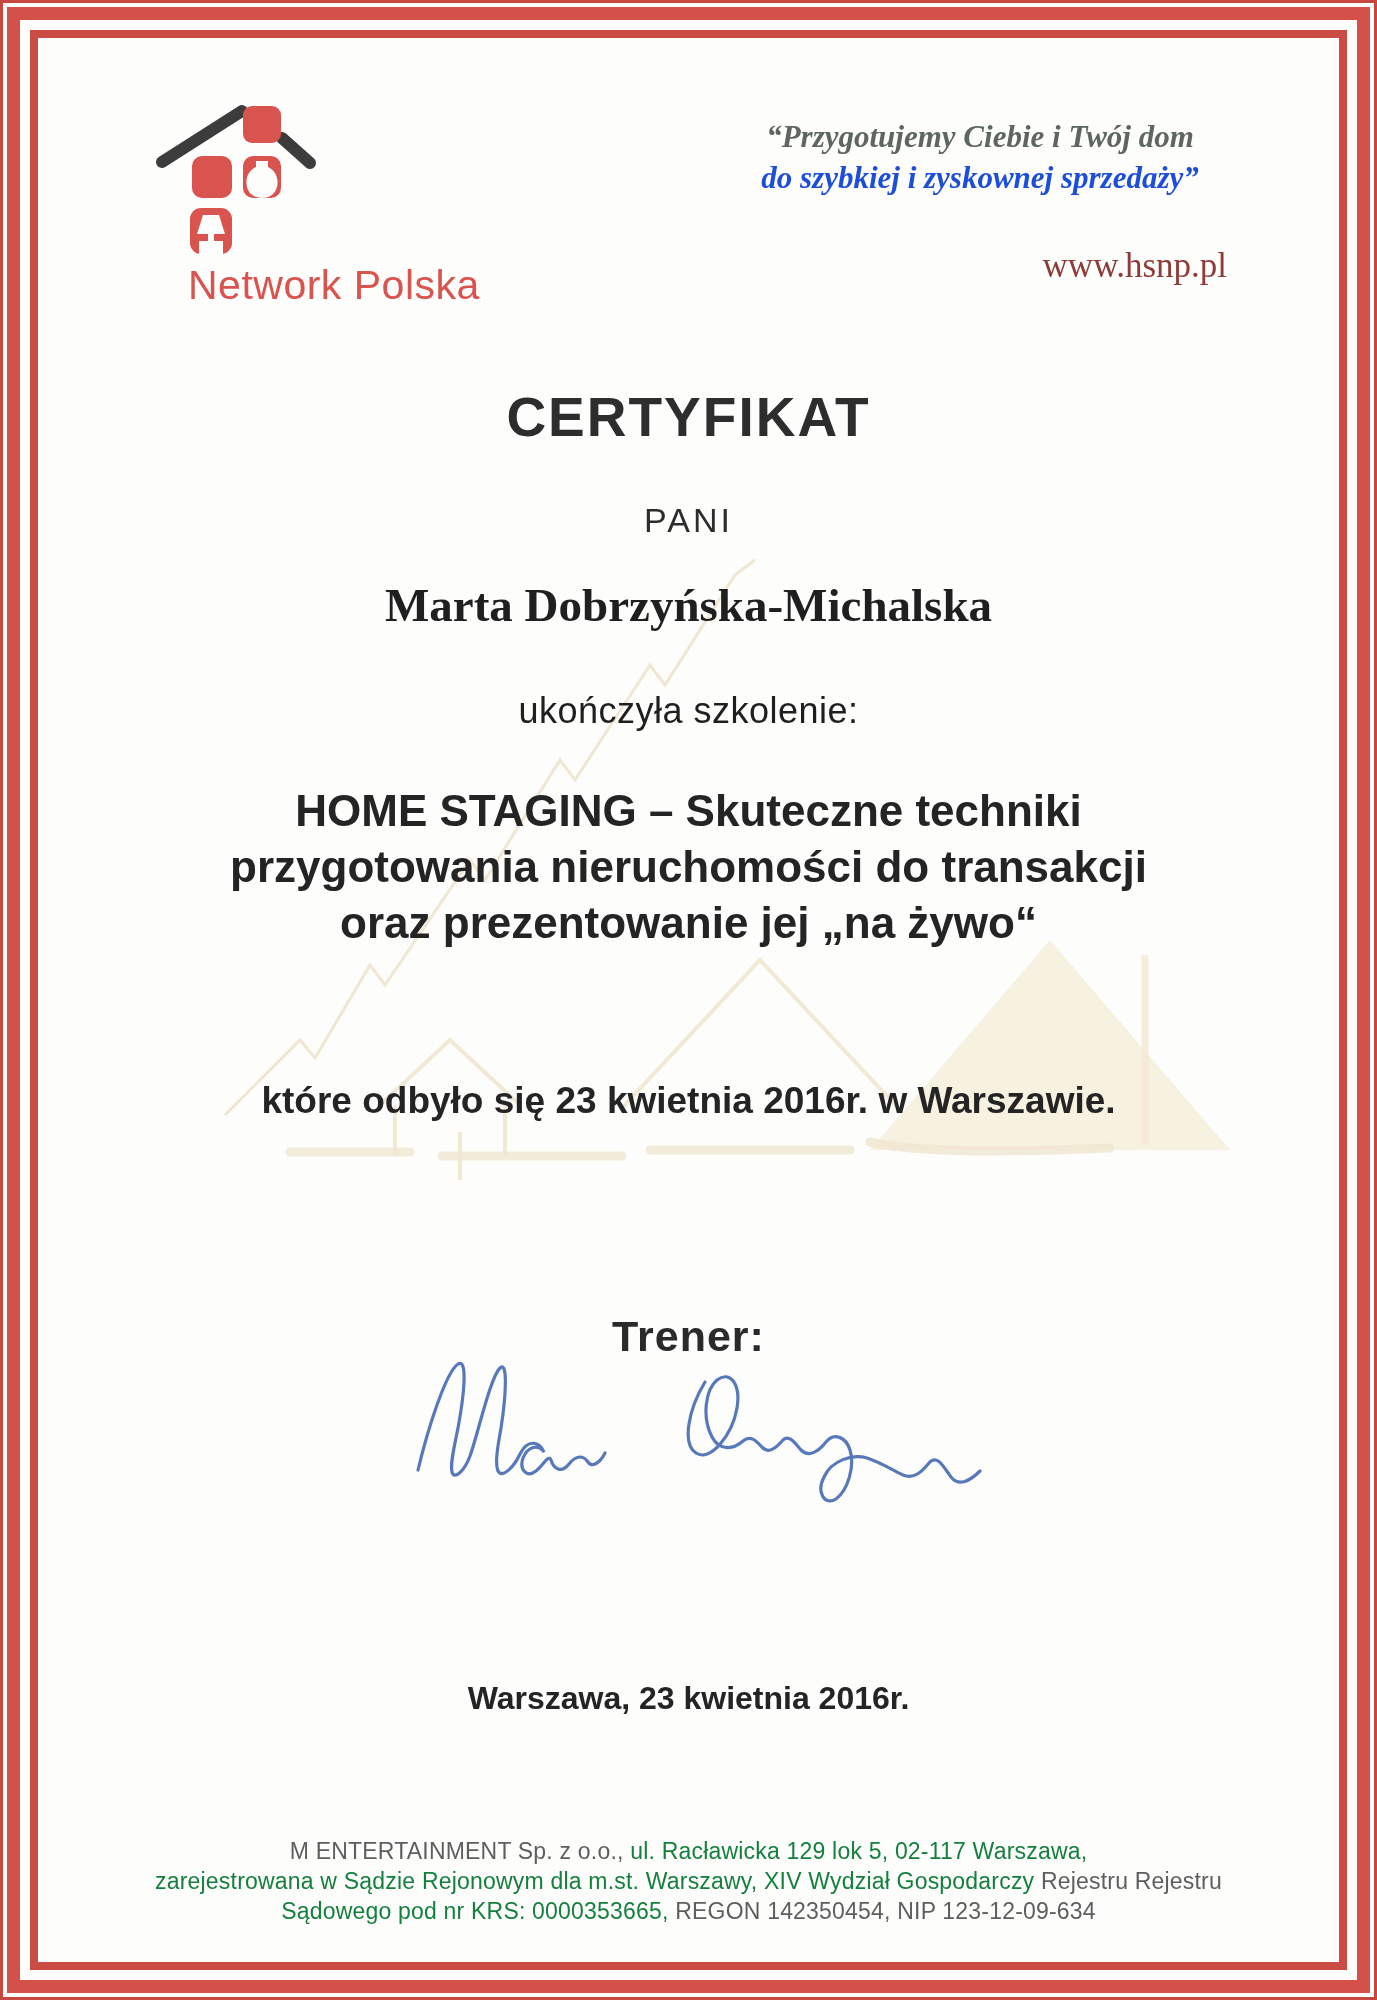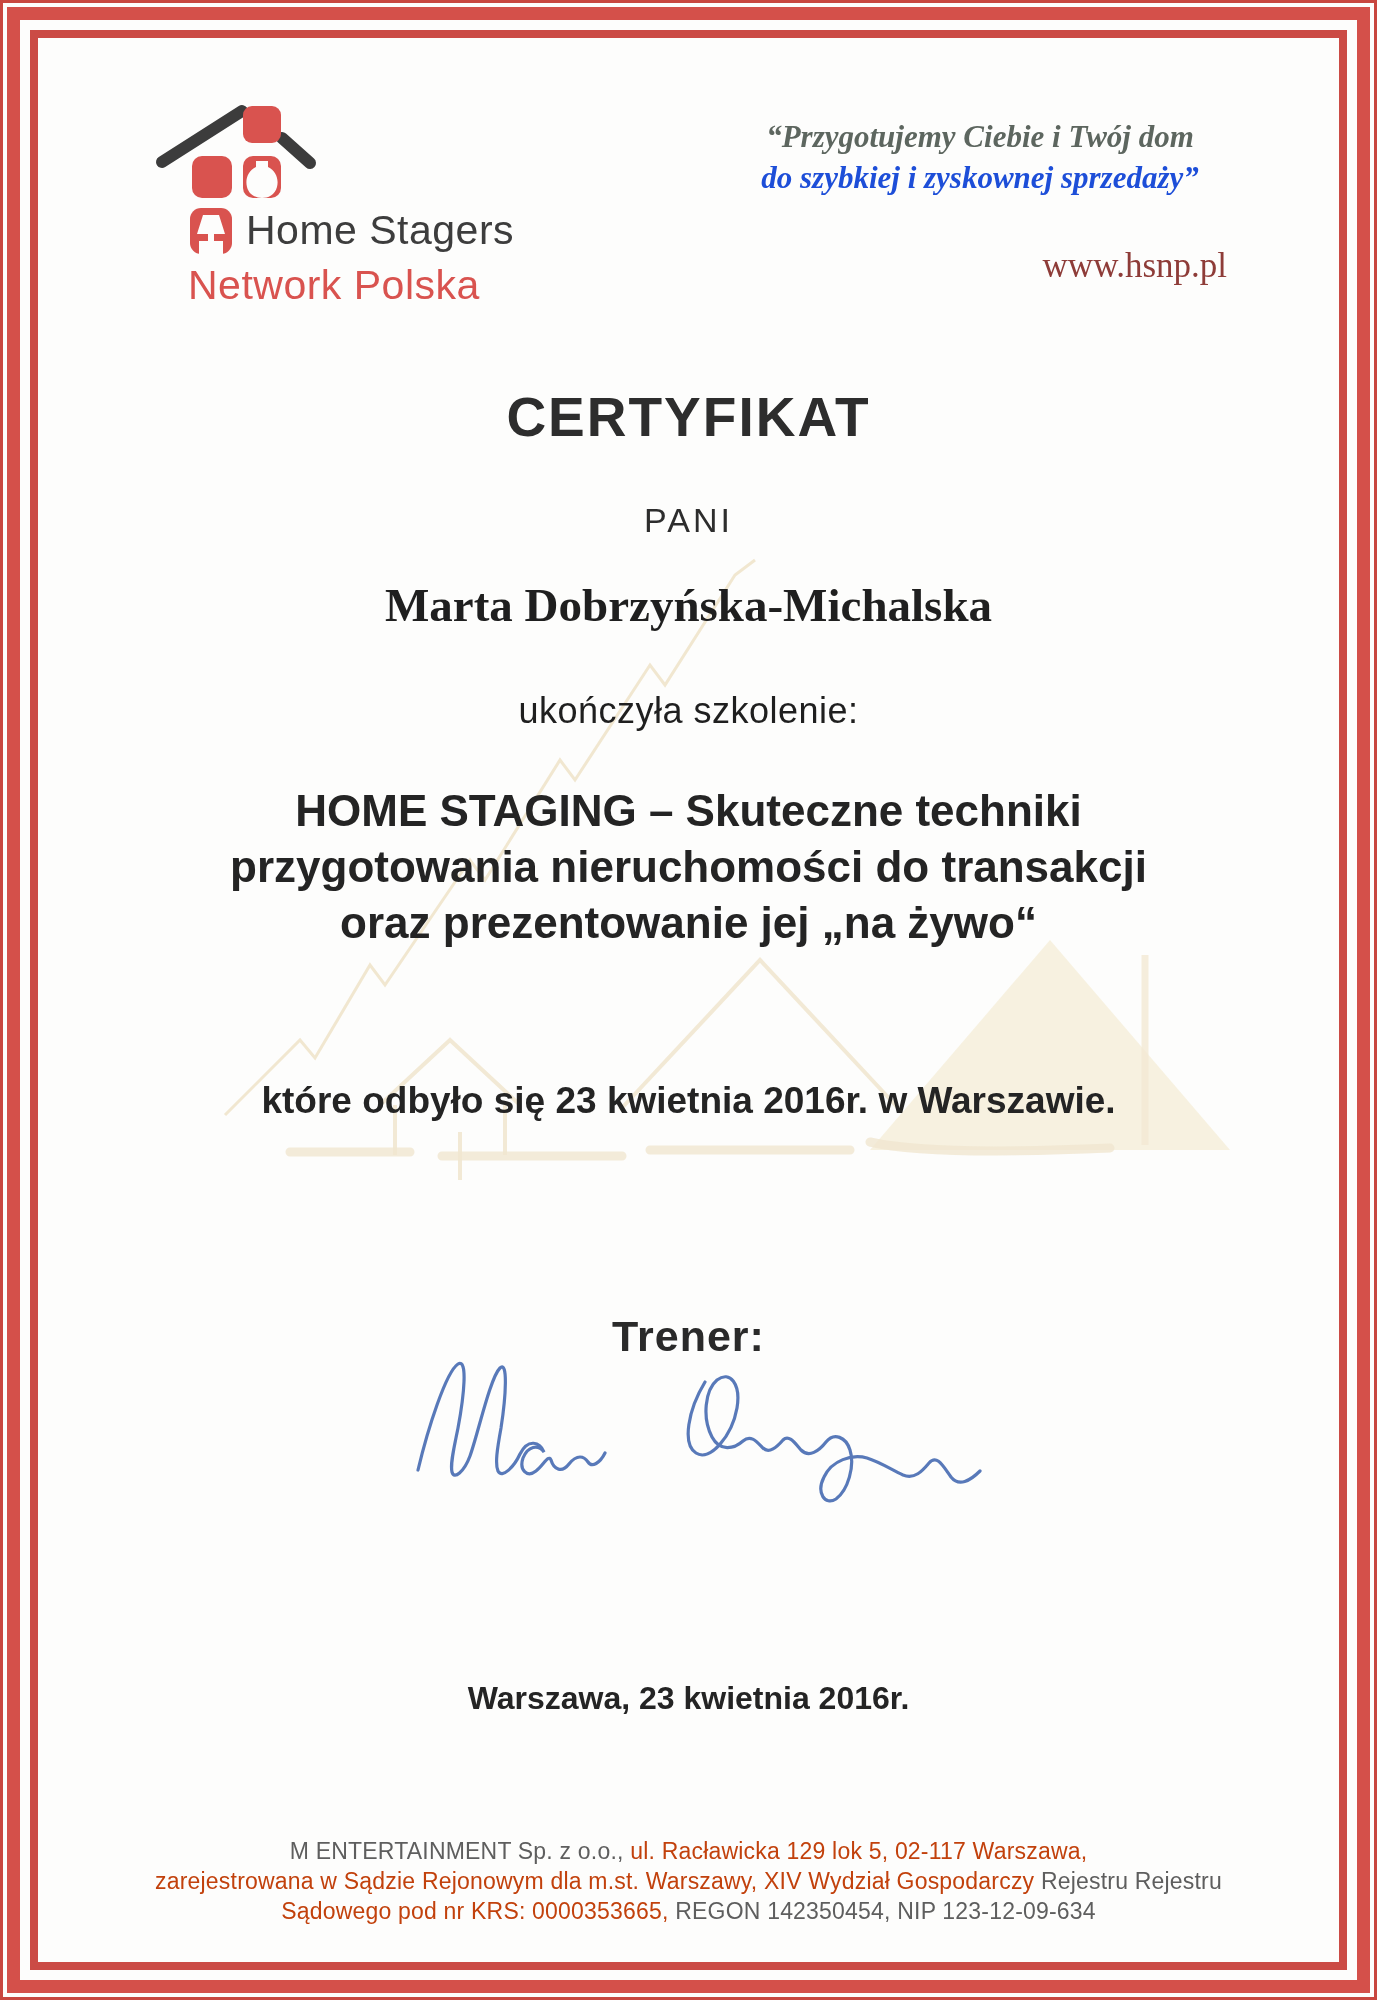--- a/index.html
+++ b/index.html
@@ -33,21 +33,21 @@
   .recipient{top:578px;font-family:"Liberation Serif",serif;font-size:47px;font-weight:bold;color:#1f1f1f;}
   .completion{top:690px;font-size:36px;color:#1f1f1f;letter-spacing:0.5px;}
   .course{top:783px;font-size:44px;font-weight:bold;line-height:56px;color:#242424;}
   .event{top:1080px;font-size:37px;font-weight:bold;color:#242424;}
   .trainer-label{top:1312px;font-size:43px;font-weight:bold;color:#2a2a2a;letter-spacing:1px;}
   .signature{position:absolute;left:400px;top:1350px;width:620px;height:170px;z-index:2;}
   .trainer-name{top:1498px;font-size:40px;font-weight:bold;color:#1f1f1f;}
   .place-date{top:1680px;font-size:32px;font-weight:bold;color:#242424;}
   .footer{top:1836px;font-size:23px;line-height:30px;letter-spacing:0.2px;}
   .fdark{color:#5e5e5e;}
-  .flight{color:#c2410c;}
+  .flight{color:#15803d;}
 
   .watermark{position:absolute;left:180px;top:540px;width:1060px;height:640px;z-index:1;}
 </style>
 </head>
 <body>
 
 <div class="page">
 
   <div class="frame frame-a"></div>
   <div class="frame frame-b"></div>
@@ -66,21 +66,20 @@
   <svg class="logo-icon" viewBox="0 0 180 170">
     <line x1="12" y1="67" x2="92" y2="16" stroke="#3c3c3c" stroke-width="12" stroke-linecap="round"></line>
     <line x1="132" y1="43" x2="160" y2="68" stroke="#3c3c3c" stroke-width="12" stroke-linecap="round"></line>
     <rect x="93" y="11" width="38" height="37" rx="9" fill="#d9534f"></rect>
     <rect x="42" y="61" width="40" height="42" rx="10" fill="#d9534f"></rect>
     <rect x="93" y="61" width="38" height="42" rx="10" fill="#d9534f"></rect>
     <path d="M106,66 h12 v6 c8,4 11,12 9,20 c-2,8 -9,11 -15,11 c-6,0 -13,-3 -15,-11 c-2,-8 1,-16 9,-20 z" fill="#fdfdfc"></path>
     <rect x="40" y="113" width="42" height="46" rx="11" fill="#d9534f"></rect>
     <path d="M53,120 L69,120 L75,139 L47,139 Z M58,139 h6 v7 h9 v13 h-24 v-13 h9 z" fill="#fdfdfc"></path>
   </svg>
-  <div class="brand1">Home Stagers</div>
   <div class="brand2">Network Polska</div>
 
   <div class="quote">
     <div class="q1">“Przygotujemy Ciebie i Twój dom</div>
     <div class="q2">do szybkiej i zyskownej sprzedaży”</div>
   </div>
   <div class="website">www.hsnp.pl</div>
 
   <div class="abs centered title">CERTYFIKAT</div>
   <div class="abs centered salutation">PANI</div>

